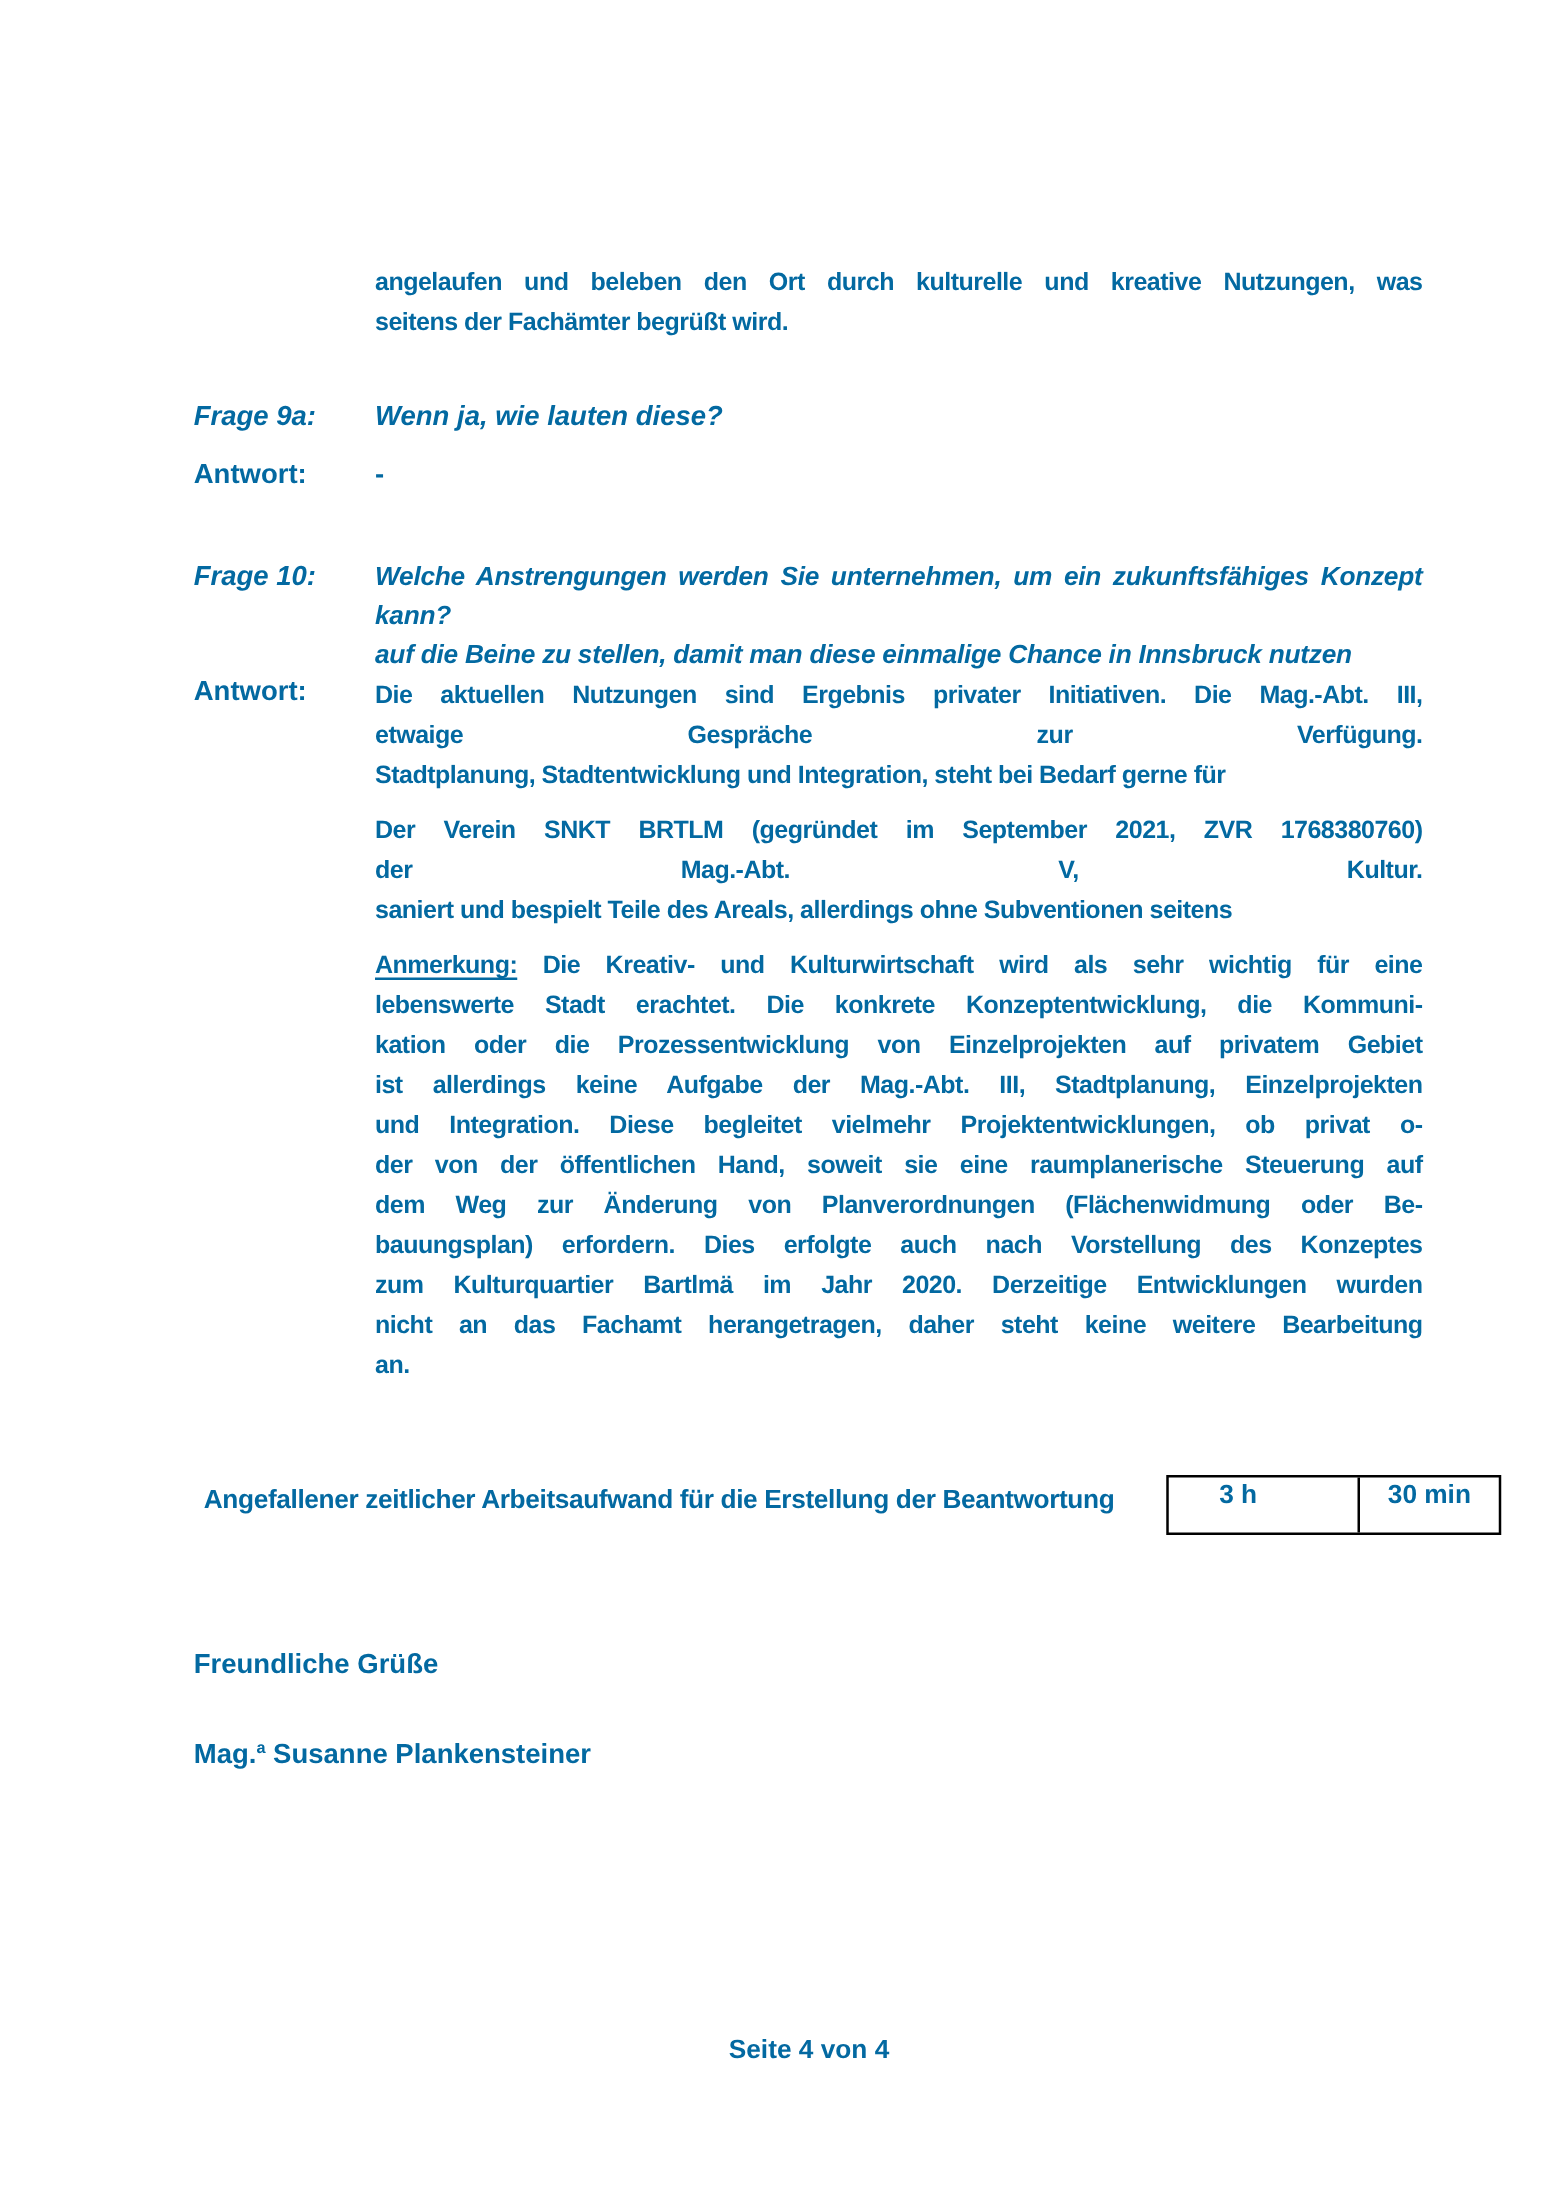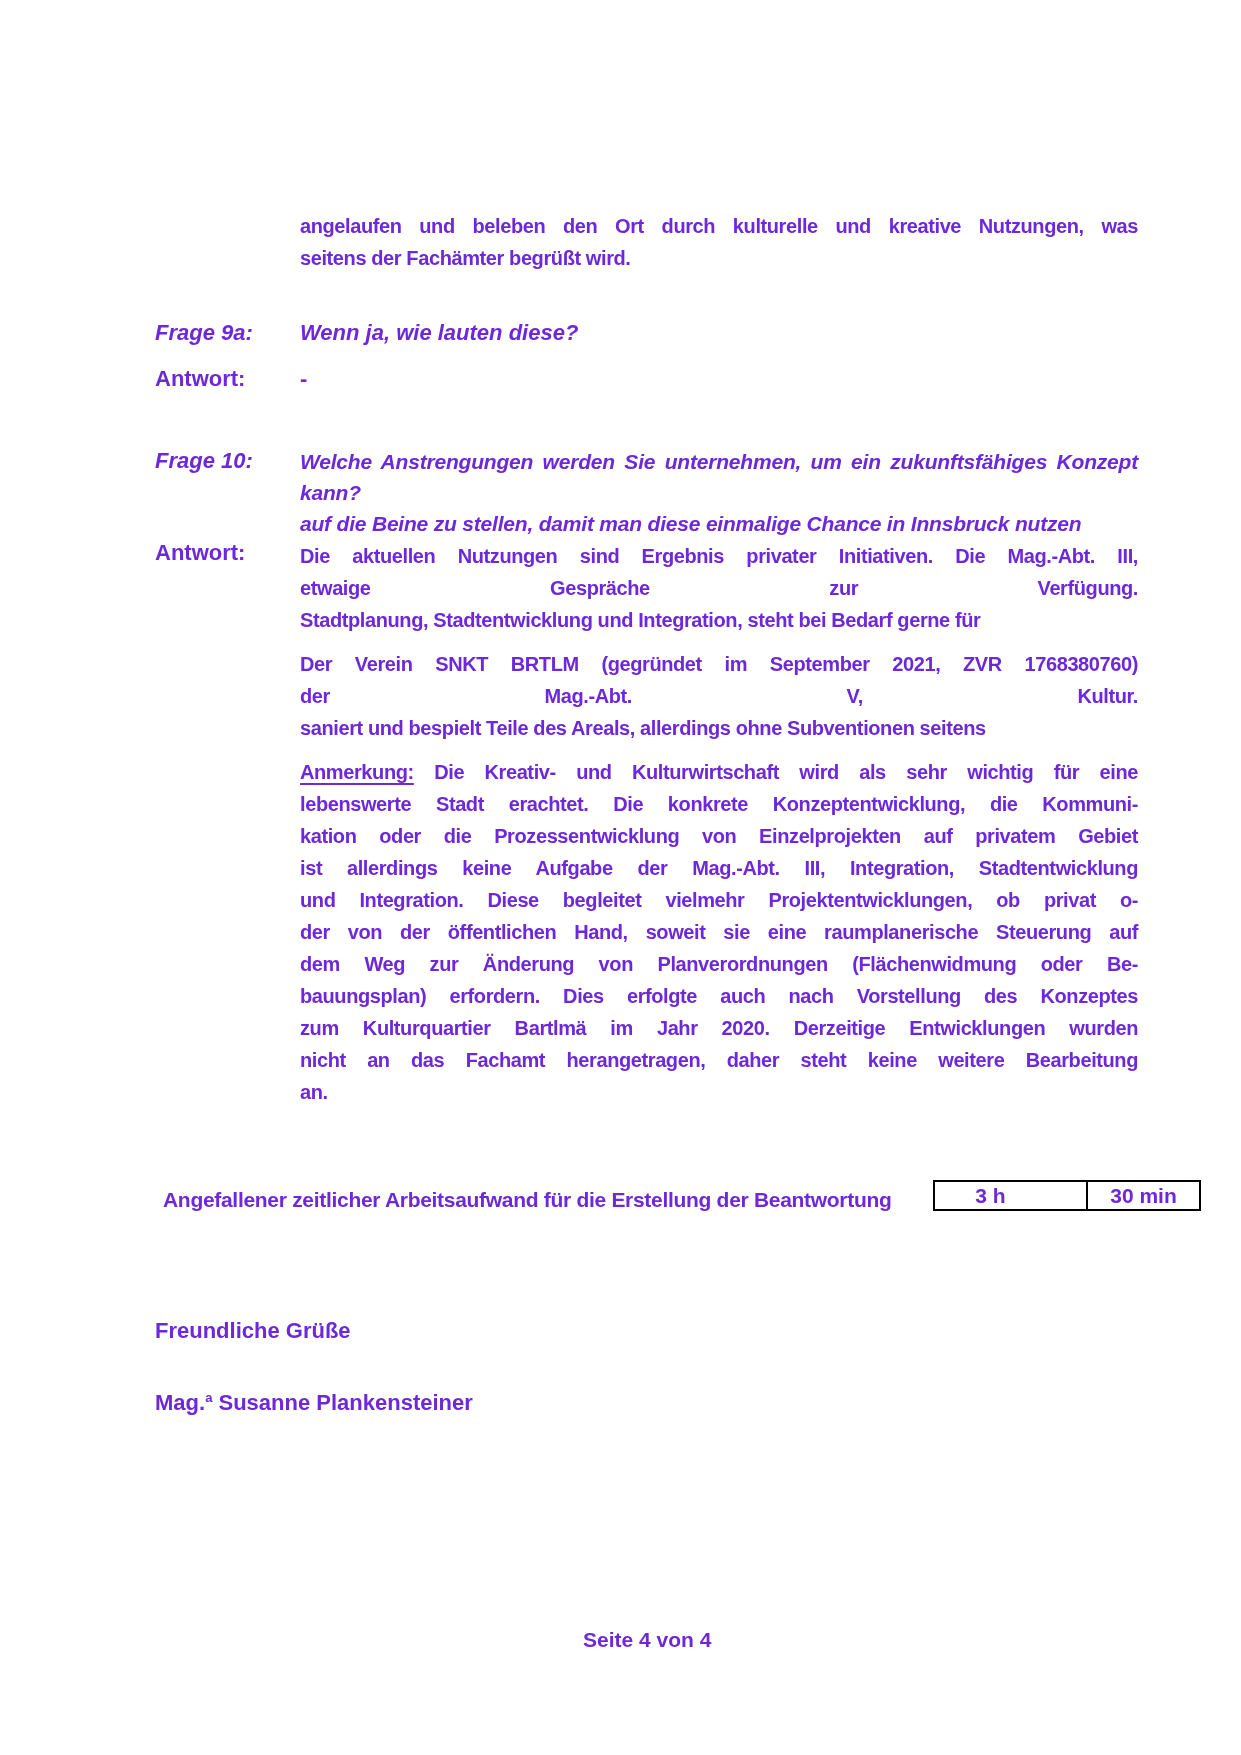--- a/index.html
+++ b/index.html
@@ -1,21 +1,21 @@
 <!DOCTYPE html>
 <html><head>
 <meta charset="utf-8">
 <style>
   html, body { margin: 0; padding: 0; background: #ffffff; }
   .page {
     position: relative;
     width: 1241px;
     height: 1755px;
     background: #ffffff;
-    color: #6d28d9;
+    color: #0369a1;
     font-family: "Liberation Sans", sans-serif;
     overflow: hidden;
   }
   .abs { position: absolute; font-weight: bold; }
 
   
   .lbl { font-size: 22px; white-space: nowrap; }
   .it  { font-style: italic; }
   .bd  { font-weight: bold; text-align: right; }
 
@@ -48,21 +48,21 @@
   }
 
   
   .aufwand-label { font-size: 21px; letter-spacing: -0.3px; white-space: nowrap; }
   .time-table {
     display: flex;
     border: 2px solid #000000;
   }
   .time-cell {
     width: 111px;
-    height: 27px;
+    height: 44px;
     line-height: 28px;
     text-align: center;
     font-size: 21px;
   }
   .time-cell + .time-cell { border-left: 2px solid #000000; margin-left: 40px; }
 
   .plain { font-size: 22px; white-space: nowrap; }
   .sup { vertical-align: super; font-size: 13px; }
   .footer-text { font-size: 21px; white-space: nowrap; }
 </style>
@@ -104,21 +104,21 @@
     </div>
 
   <div class="abs bold-par" style="left:300px; top:756px;">
     <div class="jl">
       <span class="underline">Anmerkung:</span>
       <span>Die Kreativ- und Kulturwirtschaft wird als sehr wichtig für eine</span>
     </div>
     <div class="jlines">
         <div class="jl">lebenswerte Stadt erachtet. Die konkrete Konzeptentwicklung, die Kommuni-</div>
         <div class="jl">kation oder die Prozessentwicklung von Einzelprojekten auf privatem Gebiet</div>
-        <div class="jl">ist allerdings keine Aufgabe der Mag.-Abt. III, Integration, Stadtentwicklung</div>
+        <div class="jl">ist allerdings keine Aufgabe der Mag.-Abt. III, Stadtplanung, Einzelprojekten</div>
         <div class="jl">und Integration. Diese begleitet vielmehr Projektentwicklungen, ob privat o-</div>
         <div class="jl">der von der öffentlichen Hand, soweit sie eine raumplanerische Steuerung auf</div>
         <div class="jl">dem Weg zur Änderung von Planverordnungen (Flächenwidmung oder Be-</div>
         <div class="jl">bauungsplan) erfordern. Dies erfolgte auch nach Vorstellung des Konzeptes</div>
         <div class="jl">zum Kulturquartier Bartlmä im Jahr 2020. Derzeitige Entwicklungen wurden</div>
         <div class="jl">nicht an das Fachamt herangetragen, daher steht keine weitere Bearbeitung</div>
         <div class="jl">an.</div>
       </div>
   </div>
 

